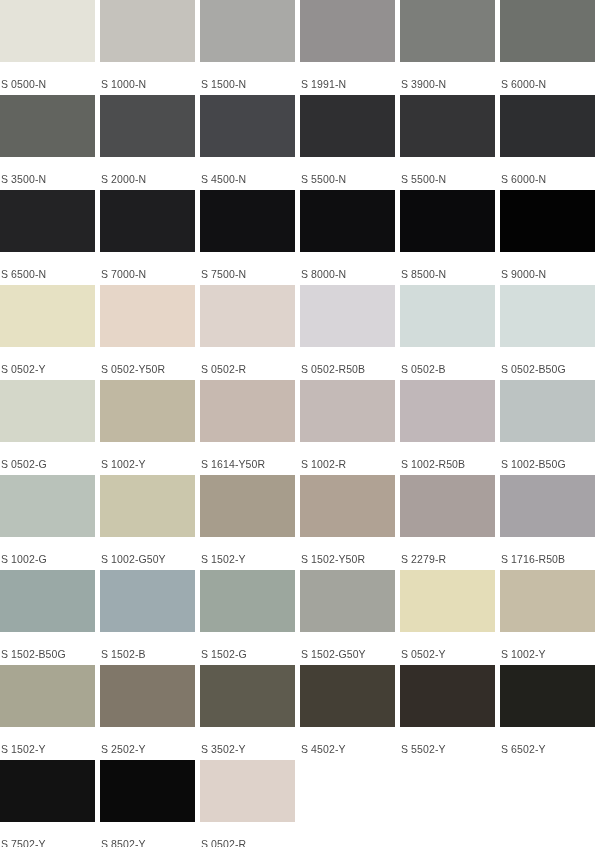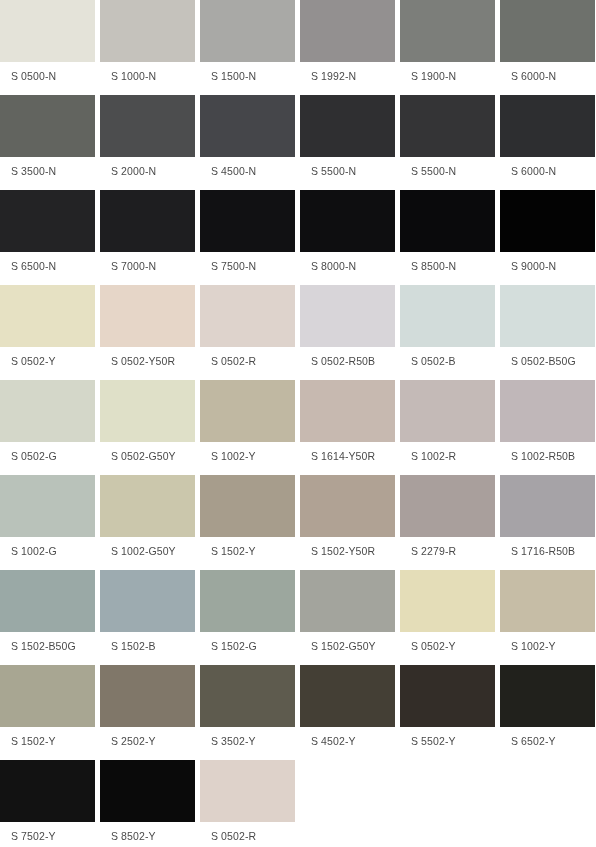--- a/index.html
+++ b/index.html
@@ -35,47 +35,48 @@
     border: 0;
   }
   .swatch-label {
     display: block;
     font-family: "Liberation Sans", sans-serif;
     font-size: 10.5px;
     line-height: 12px;
     color: #4a4a4a;
     letter-spacing: 0.1px;
     padding-top: 8px;
-    padding-left: 11px;
+    padding-left: 1px;
     white-space: nowrap;
+    margin-top: 8px;
   }
 </style>
 </head>
 <body style="background: rgb(255, 255, 255);">
 
 <main id="swatch-grid">
     <div class="swatch-cell">
       <div class="swatch-chip" style="background-color: rgb(228, 227, 217);"></div>
       <span class="swatch-label">S 0500-N</span>
     </div>
     <div class="swatch-cell">
       <div class="swatch-chip" style="background-color: rgb(197, 194, 188);"></div>
       <span class="swatch-label">S 1000-N</span>
     </div>
     <div class="swatch-cell">
       <div class="swatch-chip" style="background-color: rgb(169, 169, 166);"></div>
       <span class="swatch-label">S 1500-N</span>
     </div>
     <div class="swatch-cell">
       <div class="swatch-chip" style="background-color: rgb(147, 144, 144);"></div>
-      <span class="swatch-label">S 1992-N</span>
+      <span class="swatch-label">S 1991-N</span>
     </div>
     <div class="swatch-cell">
       <div class="swatch-chip" style="background-color: rgb(124, 126, 122);"></div>
-      <span class="swatch-label">S 1900-N</span>
+      <span class="swatch-label">S 3900-N</span>
     </div>
     <div class="swatch-cell">
       <div class="swatch-chip" style="background-color: rgb(110, 113, 108);"></div>
       <span class="swatch-label">S 6000-N</span>
     </div>
     <div class="swatch-cell">
       <div class="swatch-chip" style="background-color: rgb(98, 100, 95);"></div>
       <span class="swatch-label">S 3500-N</span>
     </div>
     <div class="swatch-cell">
@@ -144,38 +145,38 @@
     </div>
     <div class="swatch-cell">
       <div class="swatch-chip" style="background-color: rgb(212, 222, 220);"></div>
       <span class="swatch-label">S 0502-B50G</span>
     </div>
     <div class="swatch-cell">
       <div class="swatch-chip" style="background-color: rgb(212, 215, 201);"></div>
       <span class="swatch-label">S 0502-G</span>
     </div>
     <div class="swatch-cell">
-      <div class="swatch-chip" style="background-color: rgb(223, 224, 200);"></div>
-      <span class="swatch-label">S 0502-G50Y</span>
-    </div>
-    <div class="swatch-cell">
       <div class="swatch-chip" style="background-color: rgb(192, 184, 162);"></div>
       <span class="swatch-label">S 1002-Y</span>
     </div>
     <div class="swatch-cell">
       <div class="swatch-chip" style="background-color: rgb(199, 185, 176);"></div>
       <span class="swatch-label">S 1614-Y50R</span>
     </div>
     <div class="swatch-cell">
       <div class="swatch-chip" style="background-color: rgb(196, 186, 183);"></div>
       <span class="swatch-label">S 1002-R</span>
     </div>
     <div class="swatch-cell">
       <div class="swatch-chip" style="background-color: rgb(192, 183, 185);"></div>
       <span class="swatch-label">S 1002-R50B</span>
+    </div>
+    <div class="swatch-cell">
+      <div class="swatch-chip" style="background-color: rgb(188, 195, 194);"></div>
+      <span class="swatch-label">S 1002-B50G</span>
     </div>
     <div class="swatch-cell">
       <div class="swatch-chip" style="background-color: rgb(185, 194, 186);"></div>
       <span class="swatch-label">S 1002-G</span>
     </div>
     <div class="swatch-cell">
       <div class="swatch-chip" style="background-color: rgb(203, 199, 172);"></div>
       <span class="swatch-label">S 1002-G50Y</span>
     </div>
     <div class="swatch-cell">

